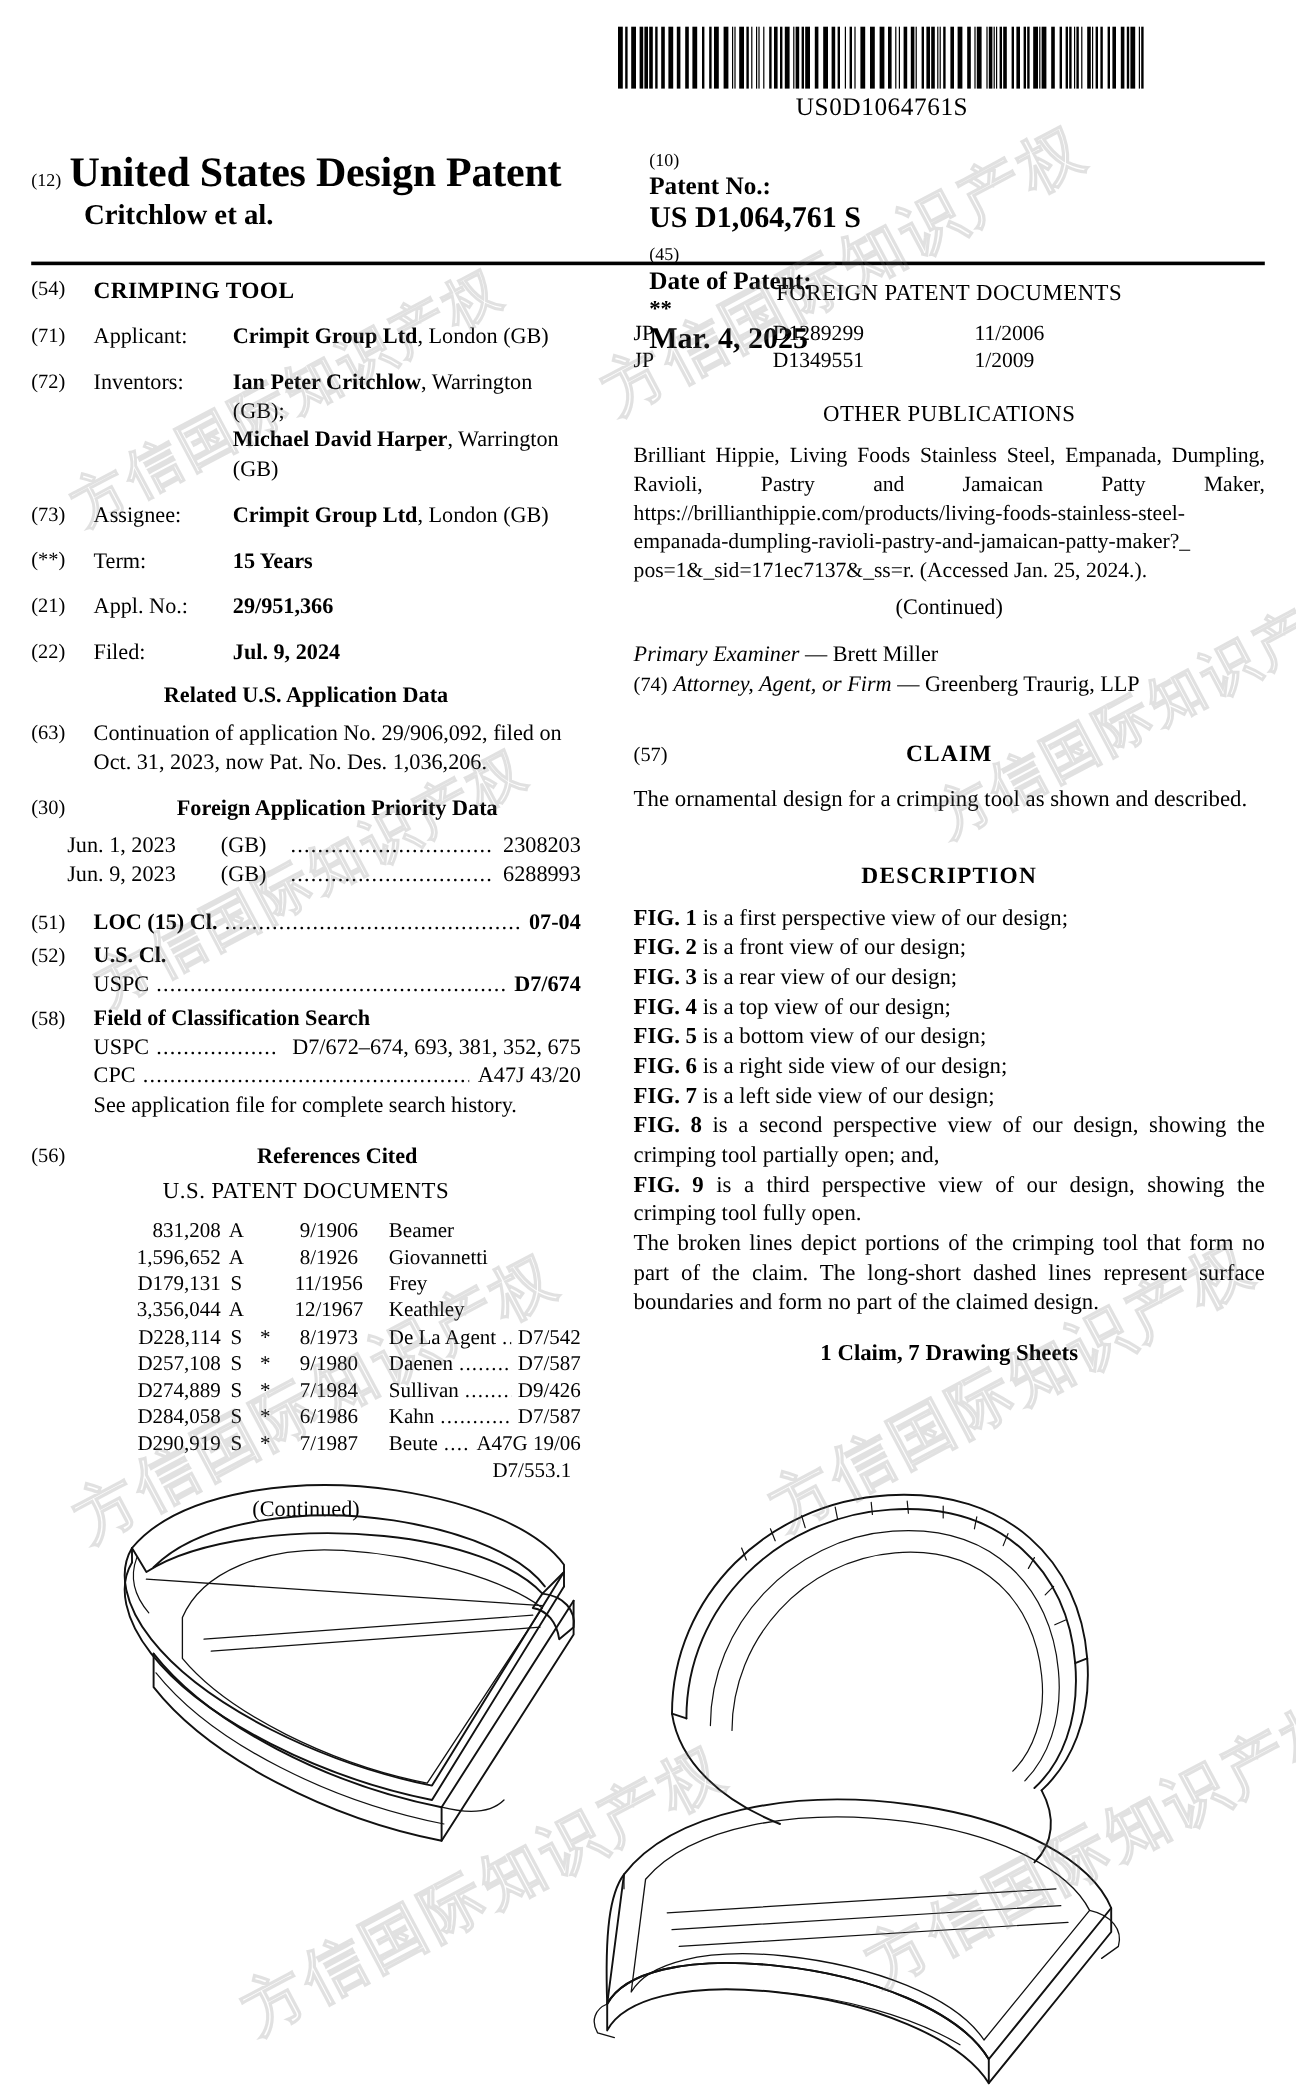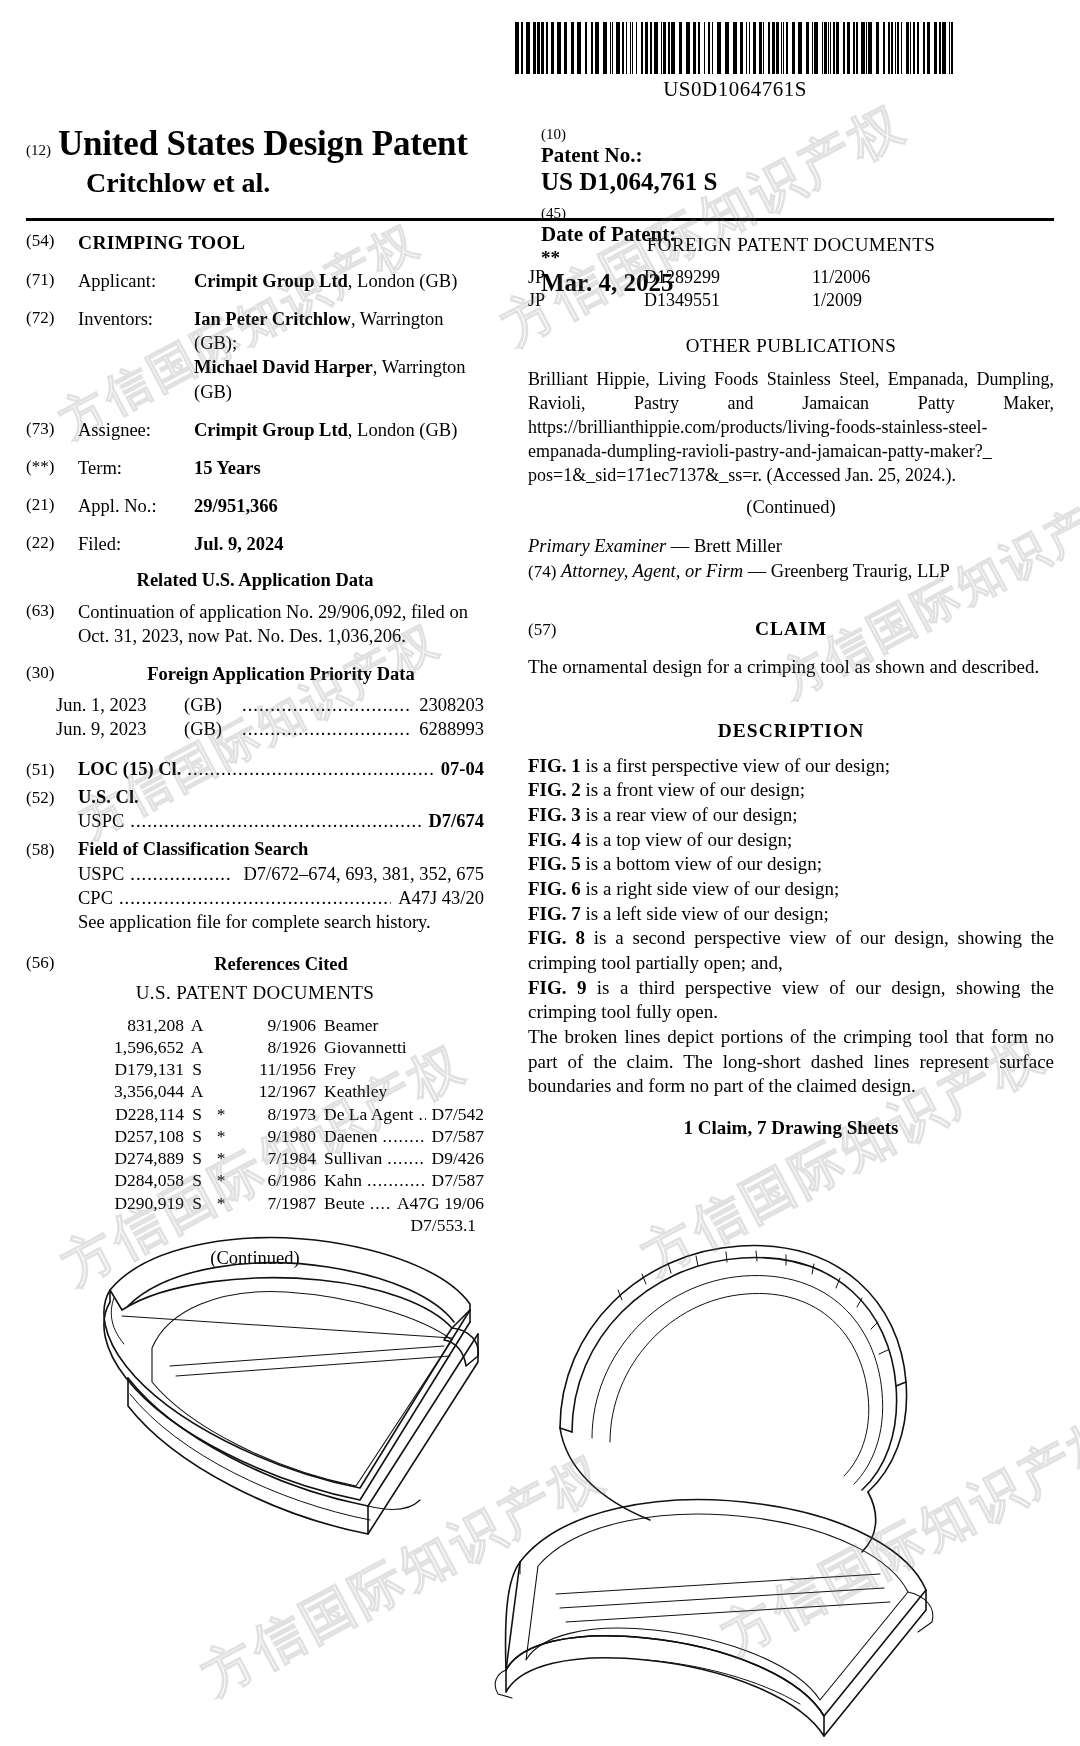--- a/index.html
+++ b/index.html
@@ -86,24 +86,24 @@
     white-space: nowrap;
   }
   .mast-title {
     font-size: 35px;
     font-weight: 700;
     letter-spacing: -0.2px;
     line-height: 1.04;
     white-space: nowrap;
   }
   .mast-authors {
-    font-size: 28px;
+    font-size: 24px;
     font-weight: 700;
     margin-top: 5px;
-    margin-left: 60px;
+    margin-left: 44px;
   }
   .mast-r-row {
     display: flex;
     align-items: baseline;
     white-space: nowrap;
     flex-direction: column;
   }
   .mast-r-row .paren-code { margin-right: 9px; }
   .mast-r-label {
     font-size: 21px;
@@ -218,21 +218,21 @@
   .ref-table {
     font-size: 17.5px;
     line-height: 1.27;
     margin-top: 8px;
     padding-left: 36px;
   }
   .ref-row { display: flex; align-items: baseline; white-space: nowrap; }
   .r-num { width: 122px; flex: 0 0 122px; text-align: right; }
   .r-kind { width: 26px; flex: 0 0 26px; text-align: center; }
   .r-star { width: 22px; flex: 0 0 22px; text-align: center; }
-  .r-date { width: 84px; flex: 0 0 84px; text-align: right; padding-right: 8px; }
+  .r-date { width: 84px; flex: 0 0 84px; text-align: center; padding-right: 8px; }
   .r-name { flex: 0 0 auto; padding-right: 5px; }
   .r-dots { flex: 1; overflow: hidden; letter-spacing: 1px; }
   .r-cls { padding-left: 6px; text-align: right; }
   .ref-cont2 { text-align: right; padding-right: 8px; }
 
   .continued {
     text-align: center;
     font-size: 18.5px;
     margin-top: 12px;
   }

